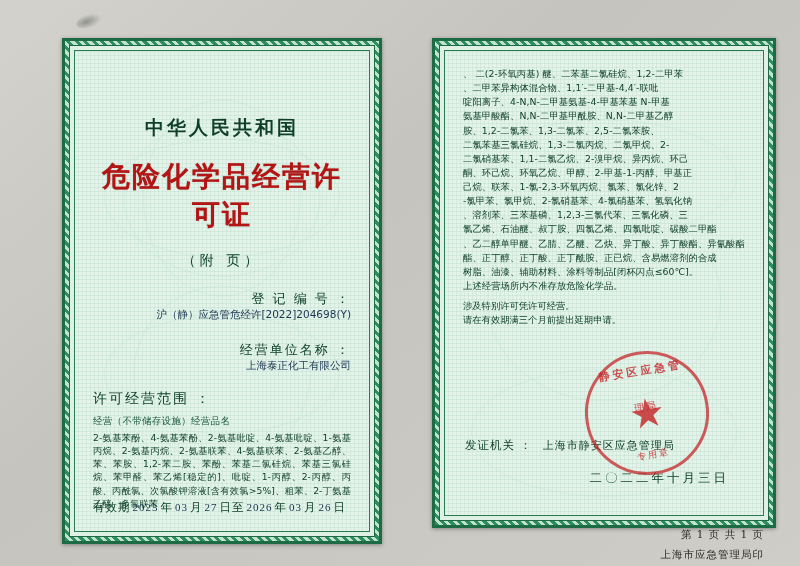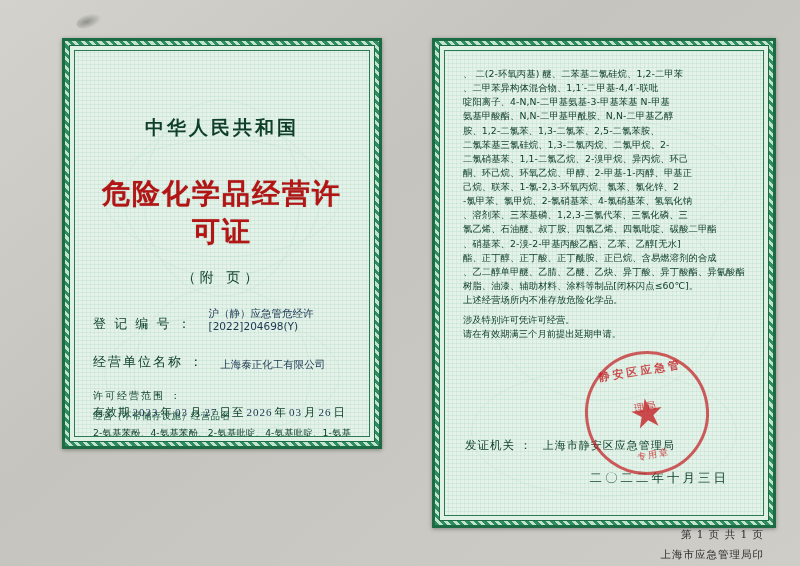--- a/index.html
+++ b/index.html
@@ -22,21 +22,21 @@
   
   .cert {
     position: absolute;
     background: #e9f2ec;
     box-shadow: 0 1px 4px rgba(0,0,0,.35);
   }
   .cert-left {
     left: 62px;
     top: 38px;
     width: 320px;
-    height: 411px;
+    height: 506px;
   }
   .cert-right {
     left: 432px;
     top: 38px;
     width: 344px;
     height: 490px;
   }
   .border-outer {
     position: absolute;
     inset: 0;
@@ -87,56 +87,57 @@
     color: #0f3f29;
     margin-top: 50px;
   }
   .title {
     text-align: center;
     font-family: "DejaVu Serif", "Liberation Serif", serif;
     font-weight: bold;
     font-size: 28px;
     letter-spacing: 2px;
     color: #b31414;
-    margin-top: 34px;
+    margin-top: 17px;
     text-shadow: 0 0 1px rgba(120,0,0,.45);
   }
   .subtitle {
     text-align: center;
     font-size: 14px;
     letter-spacing: 4px;
     color: #13452e;
     margin-top: 18px;
     font-family: "DejaVu Serif", "Liberation Serif", serif;
   }
   .field {
     display: flex;
     align-items: flex-end;
     margin-top: 20px;
     font-size: 12.5px;
     font-family: "DejaVu Serif", "Liberation Serif", serif;
     color: #10422c;
+    flex-direction: column;
   }
   .field-label {
     letter-spacing: 2px;
     white-space: nowrap;
     font-size: 13px;
   }
   .field-value {
     flex: 1;
     margin-left: 12px;
     padding-left: 4px;
     font-size: 10.5px;
     color: #1b3550;
     font-family: "DejaVu Sans", "Liberation Sans", sans-serif;
     line-height: 1.25;
   }
   .scope-label {
     margin-top: 18px;
-    font-size: 10px;
+    font-size: 14px;
     letter-spacing: 2px;
     font-family: "DejaVu Serif", "Liberation Serif", serif;
   }
   .scope-sub {
     margin-top: 7px;
     font-size: 9.5px;
     color: #17563a;
     letter-spacing: .3px;
   }
   .scope-body {
@@ -356,33 +357,32 @@
           <ellipse cx="150" cy="120" rx="125" ry="55"></ellipse>
           <ellipse cx="150" cy="235" rx="110" ry="95"></ellipse>
           <ellipse cx="150" cy="360" rx="125" ry="60"></ellipse>
         </g>
       </svg>
 
       <div class="content">
         <div class="chem-list">
           <span class="chem-line">、 二(2-环氧丙基) 醚、二苯基二氯硅烷、1,2-二甲苯</span>
           <span class="chem-line">、二甲苯异构体混合物、1,1′-二甲基-4,4′-联吡</span>
-          <span class="chem-line">啶阳离子、4-N,N-二甲基氨基-3-甲基苯基 N-甲基</span>
+          <span class="chem-line">啶阳离子、4-N,N-二甲基氨基-4-甲基苯基 N-甲基</span>
           <span class="chem-line">氨基甲酸酯、N,N-二甲基甲酰胺、N,N-二甲基乙醇</span>
           <span class="chem-line">胺、1,2-二氯苯、1,3-二氯苯、2,5-二氯苯胺、</span>
           <span class="chem-line">二氯苯基三氯硅烷、1,3-二氯丙烷、二氯甲烷、2-</span>
           <span class="chem-line">二氯硝基苯、1,1-二氯乙烷、2-溴甲烷、异丙烷、环己</span>
           <span class="chem-line">酮、环己烷、环氧乙烷、甲醇、2-甲基-1-丙醇、甲基正</span>
           <span class="chem-line">己烷、联苯、1-氯-2,3-环氧丙烷、氯苯、氯化锌、2</span>
           <span class="chem-line">-氯甲苯、氯甲烷、2-氯硝基苯、4-氯硝基苯、氢氧化钠</span>
           <span class="chem-line">、溶剂苯、三苯基磷、1,2,3-三氯代苯、三氯化磷、三</span>
           <span class="chem-line">氯乙烯、石油醚、叔丁胺、四氯乙烯、四氯吡啶、碳酸二甲酯</span>
-          <span class="chem-line">、硝基苯、2-溴-2-甲基丙酸乙酯、乙苯、乙醇[无水]</span>
+          <span class="chem-line">、乙二醇单甲醚、乙腈、乙醚、乙炔、异丁酸、异丁酸酯、异氰酸酯</span>
           <span class="chem-line">酯、正丁醇、正丁酸、正丁酰胺、正已烷、含易燃溶剂的合成</span>
-          <span class="chem-line">、乙二醇单甲醚、乙腈、乙醚、乙炔、异丁酸、异丁酸酯、异氰酸酯</span>
           <span class="chem-line">树脂、油漆、辅助材料、涂料等制品[闭杯闪点≤60℃]。</span>
           <span class="chem-line">上述经营场所内不准存放危险化学品。</span>
         </div>
 
         <div class="notice">
           <div>涉及特别许可凭许可经营。</div>
           <div>请在有效期满三个月前提出延期申请。</div>
         </div>
 
         <div class="issuer">

